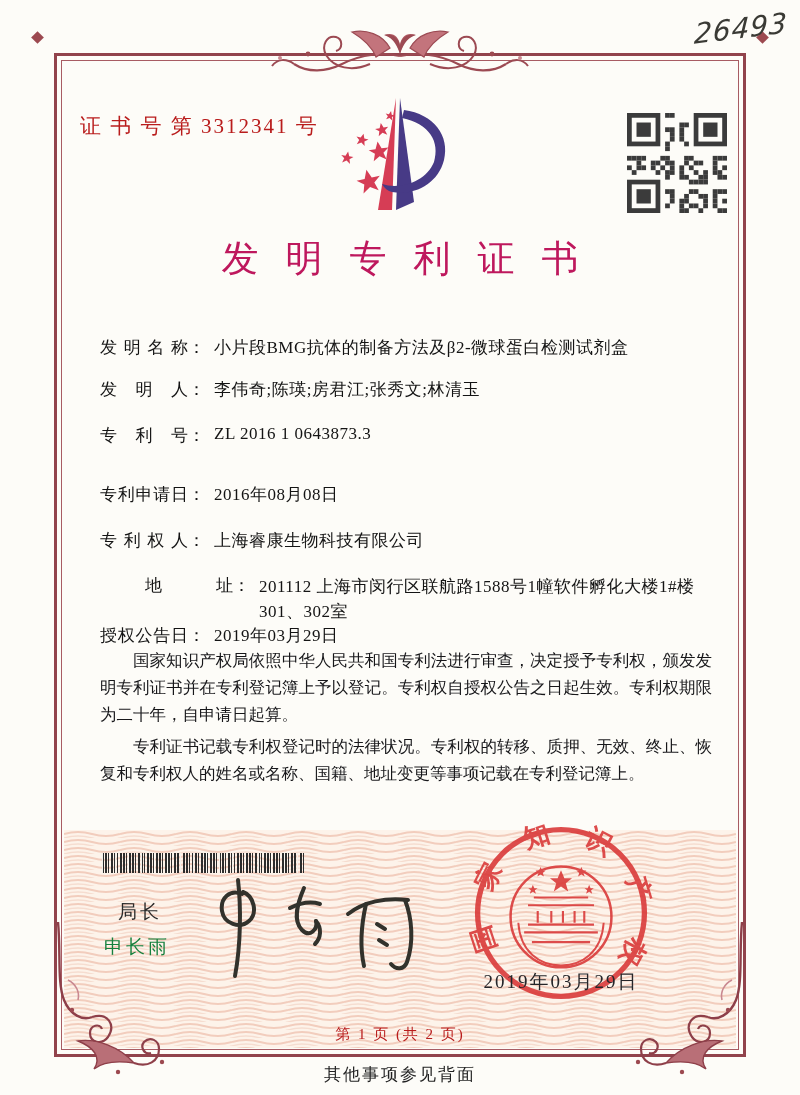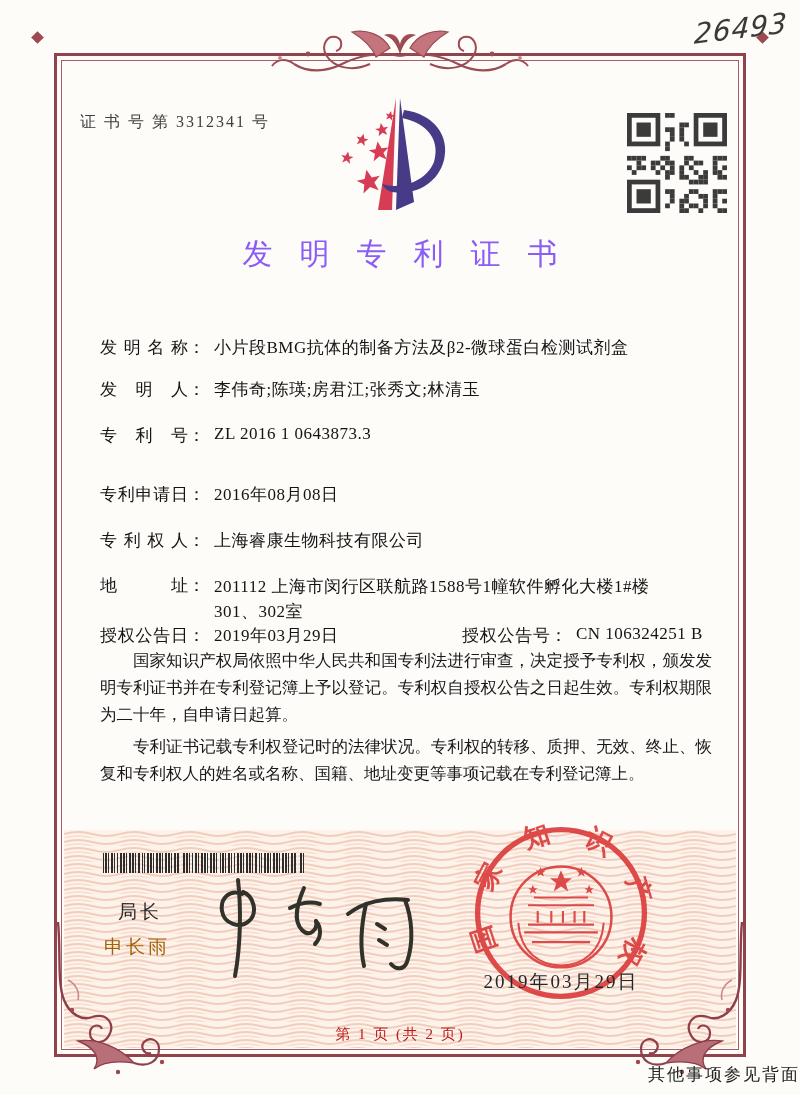--- a/index.html
+++ b/index.html
@@ -31,27 +31,27 @@
   }
   
   .handwritten-no{
     position:absolute;left:694px;top:12px;
     font-family:"DejaVu Sans",sans-serif;font-style:italic;
     font-size:28px;color:#3a3a35;transform:rotate(-7deg) skewX(-10deg);
     z-index:3;letter-spacing:1px;
   }
   .cert-no{
     position:absolute;left:80px;top:112px;
-    font-size:16px;letter-spacing:2px;color:#404040;z-index:3;
+    font-size:21px;letter-spacing:2px;color:#b91c1c;z-index:3;
   }
   .logo{position:absolute;left:326px;top:92px;width:135px;height:132px;z-index:3;}
   .qr{position:absolute;left:627px;top:113px;width:100px;height:100px;z-index:3;}
   .doc-title{
     position:absolute;left:0;top:234px;width:100%;
-    text-align:center;font-size:30px;font-weight:500;color:#8b5cf6;
+    text-align:center;font-size:37px;font-weight:500;color:#be185d;
     letter-spacing:27px;padding-left:27px;box-sizing:border-box;z-index:3;
   }
   
   .field-row{position:absolute;left:100px;z-index:3;font-size:17px;color:#141414;}
   .flabel{
     display:inline-block;width:88px;vertical-align:top;
     text-align:justify;text-align-last:justify;
   }
   .fcolon{display:inline-block;vertical-align:top;}
   .fvalue{display:inline-block;vertical-align:top;margin-left:9px;letter-spacing:0.5px;}
@@ -72,34 +72,34 @@
       repeating-linear-gradient(90deg,#2d2d2d 0 1px,transparent 1px 3px);
   }
   .sig-title{
     position:absolute;left:104px;top:899px;z-index:3;
     font-family:"Liberation Sans","DejaVu Sans",sans-serif;
     font-size:19px;letter-spacing:3px;color:#2a2a2a;margin-left:14px;
   }
   .sig-name{
     position:absolute;left:104px;top:934px;z-index:3;
     font-family:"Liberation Sans","DejaVu Sans",sans-serif;
-    font-size:19px;letter-spacing:3px;color:#a16207;
+    font-size:19px;letter-spacing:3px;color:#15803d;
   }
   .autograph{position:absolute;left:208px;top:874px;width:235px;height:112px;z-index:4;}
   .seal{position:absolute;left:464px;top:816px;width:194px;height:194px;z-index:4;opacity:.88;}
   .seal-date{
     position:absolute;left:464px;top:969px;width:194px;z-index:5;
     text-align:center;font-size:19px;letter-spacing:2px;color:#26262a;
   }
   .page-info{
     position:absolute;left:0;top:1025px;width:100%;text-align:center;
     font-size:15px;letter-spacing:2px;color:#b91c1c;z-index:3;
   }
   .back-note{
-    position:absolute;left:0;top:1063px;width:100%;text-align:right;
+    position:absolute;left:0;top:1063px;width:100%;text-align:center;
     font-size:17px;letter-spacing:2px;color:#222;z-index:3;
   }
   .flourish{position:absolute;z-index:2;pointer-events:none;}
 </style>
 </head>
 <body>
 
 <svg width="0" height="0" style="position:absolute" aria-hidden="true">
   <defs>
     <polygon id="st" points="0,-10 2.9,-3.1 9.5,-3.1 4.1,1.2 6.2,8.1 0,4 -6.2,8.1 -4.1,1.2 -9.5,-3.1 -2.9,-3.1"></polygon>
@@ -299,28 +299,25 @@
 </div>
 <div class="field-row" style="top:424px;">
   <span class="flabel">专利号</span><span class="fcolon">：</span><span class="fvalue">ZL 2016 1 0643873.3</span>
 </div>
 <div class="field-row" style="top:483px;">
   <span class="flabel">专利申请日</span><span class="fcolon">：</span><span class="fvalue">2016年08月08日</span>
 </div>
 <div class="field-row" style="top:529px;">
   <span class="flabel">专利权人</span><span class="fcolon">：</span><span class="fvalue">上海睿康生物科技有限公司</span>
 </div>
-<div class="field-row" style="top:574px;">
+<div class="field-row" style="top:574px;margin-left:45px;">
   <span class="flabel">地址</span><span class="fcolon">：</span><span class="fvalue fvalue-wrap">201112 上海市闵行区联航路1588号1幢软件孵化大楼1#楼301、302室</span>
 </div>
 <div class="field-row" style="top:624px;width:612px;">
   <span class="flabel">授权公告日</span><span class="fcolon">：</span><span class="fvalue">2019年03月29日</span>
-  <span class="grant-pair">
-    <span class="flabel">授权公告号</span><span class="fcolon">：</span><span class="fvalue">CN 106324251 B</span>
-  </span>
 </div>
 
 <div class="legal-text">
   <p>国家知识产权局依照中华人民共和国专利法进行审查，决定授予专利权，颁发发明专利证书并在专利登记簿上予以登记。专利权自授权公告之日起生效。专利权期限为二十年，自申请日起算。</p>
   <p>专利证书记载专利权登记时的法律状况。专利权的转移、质押、无效、终止、恢复和专利权人的姓名或名称、国籍、地址变更等事项记载在专利登记簿上。</p>
 </div>
 
 <div class="barcode"></div>
 
 <div class="sig-title">局长</div>

